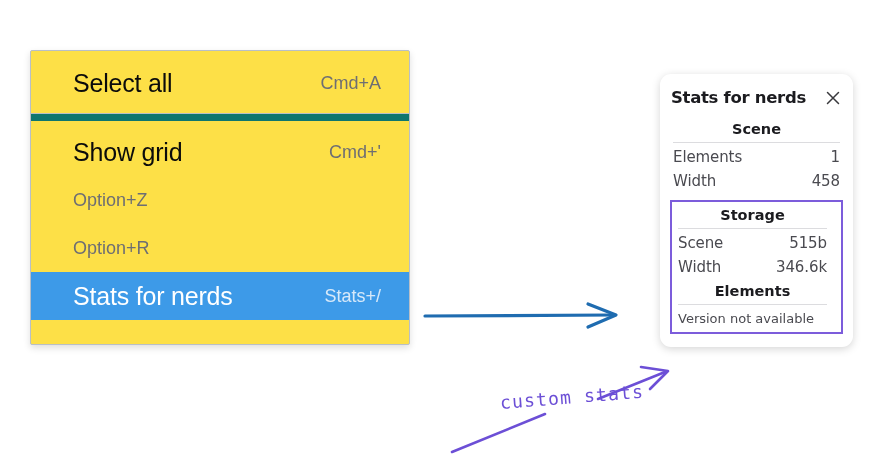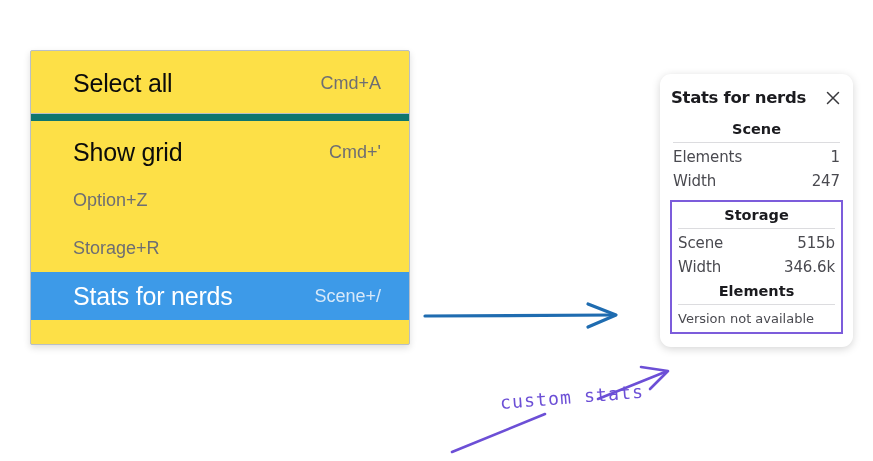--- a/index.html
+++ b/index.html
@@ -128,21 +128,21 @@
   .stat-row .k { letter-spacing: -0.1px; }
   .stat-row .v { letter-spacing: -0.1px; }
   .note-row {
     font-size: 13px;
     color: #4a4a50;
     padding: 4px 2px 2px 2px;
   }
   #custom-stats-box {
     border: 2px solid #7c5cdb;
     margin: 7px -1px 0 -1px;
-    padding: 1px 4px 4px 4px;
+    padding: 1px 12px 4px 4px;
   }
 
   
   #annotations {
     position: absolute;
     left: 0; top: 0;
     width: 873px;
     height: 461px;
     pointer-events: none;
   }
@@ -173,25 +173,25 @@
 
   <div class="menu-group group-bottom">
     <div class="menu-item">
       <span class="label">Show grid</span>
       <span class="shortcut">Cmd+'</span>
     </div>
     <div class="menu-item">
       <span class="shortcut">Option+Z</span>
     </div>
     <div class="menu-item">
-      <span class="shortcut">Storage+R</span>
+      <span class="shortcut">Option+R</span>
     </div>
     <div class="menu-item selected">
       <span class="label">Stats for nerds</span>
-      <span class="shortcut">Scene+/</span>
+      <span class="shortcut">Stats+/</span>
     </div>
   </div>
 
 </div>
 
 <div id="stats-panel">
 
   <div class="panel-header">
     <span class="panel-title">Stats for nerds</span>
     <span class="close-icon">
@@ -203,21 +203,21 @@
 
   <div>
     <div class="section-head">Scene</div>
     <div class="rule"></div>
     <div class="stat-row">
       <span class="k">Elements</span>
       <span class="v">1</span>
     </div>
     <div class="stat-row">
       <span class="k">Width</span>
-      <span class="v">247</span>
+      <span class="v">458</span>
     </div>
   </div>
 
   <div id="custom-stats-box">
 
     <div>
       <div class="section-head">Storage</div>
       <div class="rule"></div>
       <div class="stat-row">
         <span class="k">Scene</span>

